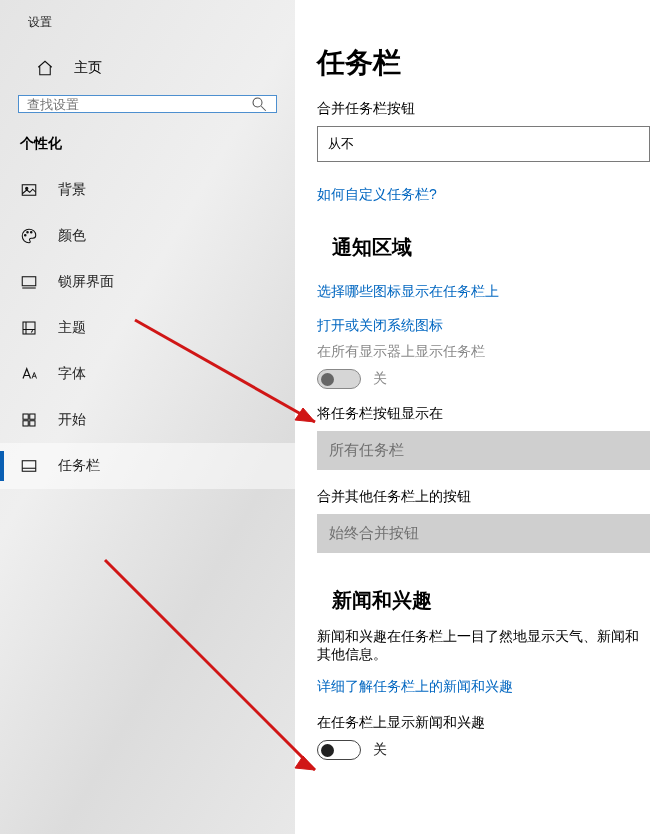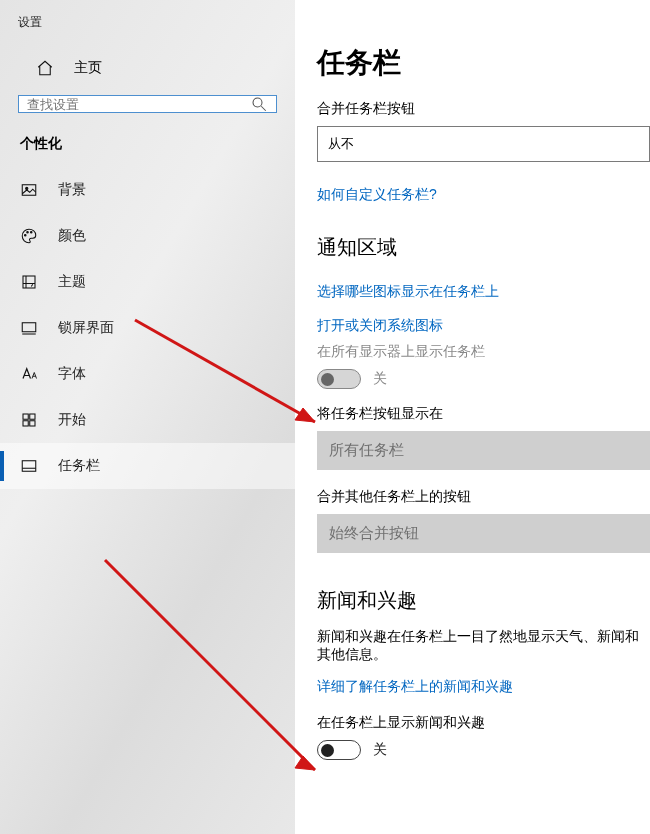--- a/index.html
+++ b/index.html
@@ -23,20 +23,21 @@
     height: 100%;
     background: #e8e8e8 linear-gradient(120deg, #e4e4e4 0%, #efefef 40%, #dcdcdc 70%, #e8e8e8 100%);
     padding-top: 10px;
     display: flex;
     flex-direction: column;
   }
   .title-small {
     font-size: 12px;
     padding: 4px 18px 18px 18px;
     color: #222;
+    margin-left: 10px;
   }
   .home-row {
     display: flex;
     align-items: center;
     gap: 20px;
     padding: 10px 36px;
     cursor: pointer;
   }
   .icon {
     width: 18px;
@@ -128,22 +129,22 @@
   }
   .link {
     color: #0066c0;
     font-size: 14px;
     cursor: pointer;
     display: inline-block;
     margin: 8px 0;
   }
   .h2 {
     font-size: 20px;
-    font-weight: 400;
-    margin: 22px 0 14px 0;
+    font-weight: 700;
+    margin: 22px 0 14px 15px;
   }
   .toggle-row {
     display: flex;
     align-items: center;
     gap: 12px;
     margin: 6px 0 16px 0;
   }
   .toggle {
     width: 44px;
     height: 20px;
@@ -226,35 +227,35 @@
               <circle cx="7" cy="11" r="1" fill="currentColor"></circle>
               <circle cx="10" cy="7" r="1" fill="currentColor"></circle>
               <circle cx="15" cy="7" r="1" fill="currentColor"></circle>
             </svg>
         </span>
         <span class="nav-label">颜色</span>
       </div>
       <div class="nav-item">
         <span class="icon">
           <svg viewBox="0 0 24 24">
+              <rect x="3" y="5" width="18" height="12"></rect>
+              <line x1="3" y1="20" x2="21" y2="20"></line>
+            </svg>
+        </span>
+        <span class="nav-label">锁屏界面</span>
+      </div>
+      <div class="nav-item">
+        <span class="icon">
+          <svg viewBox="0 0 24 24">
               <rect x="4" y="4" width="16" height="16"></rect>
               <path d="M8 4 V20 M4 14 H20"></path>
               <path d="M15 18 l2 -3"></path>
             </svg>
         </span>
         <span class="nav-label">主题</span>
-      </div>
-      <div class="nav-item">
-        <span class="icon">
-          <svg viewBox="0 0 24 24">
-              <rect x="3" y="5" width="18" height="12"></rect>
-              <line x1="3" y1="20" x2="21" y2="20"></line>
-            </svg>
-        </span>
-        <span class="nav-label">锁屏界面</span>
       </div>
       <div class="nav-item">
         <span class="icon">
           <svg viewBox="0 0 24 24">
               <path d="M4 18 L9 5 L14 18 M6 14 H12" stroke-width="1.6"></path>
               <path d="M16 18 L19 10 L22 18 M17 15 H21" stroke-width="1.2"></path>
             </svg>
         </span>
         <span class="nav-label">字体</span>
       </div>

